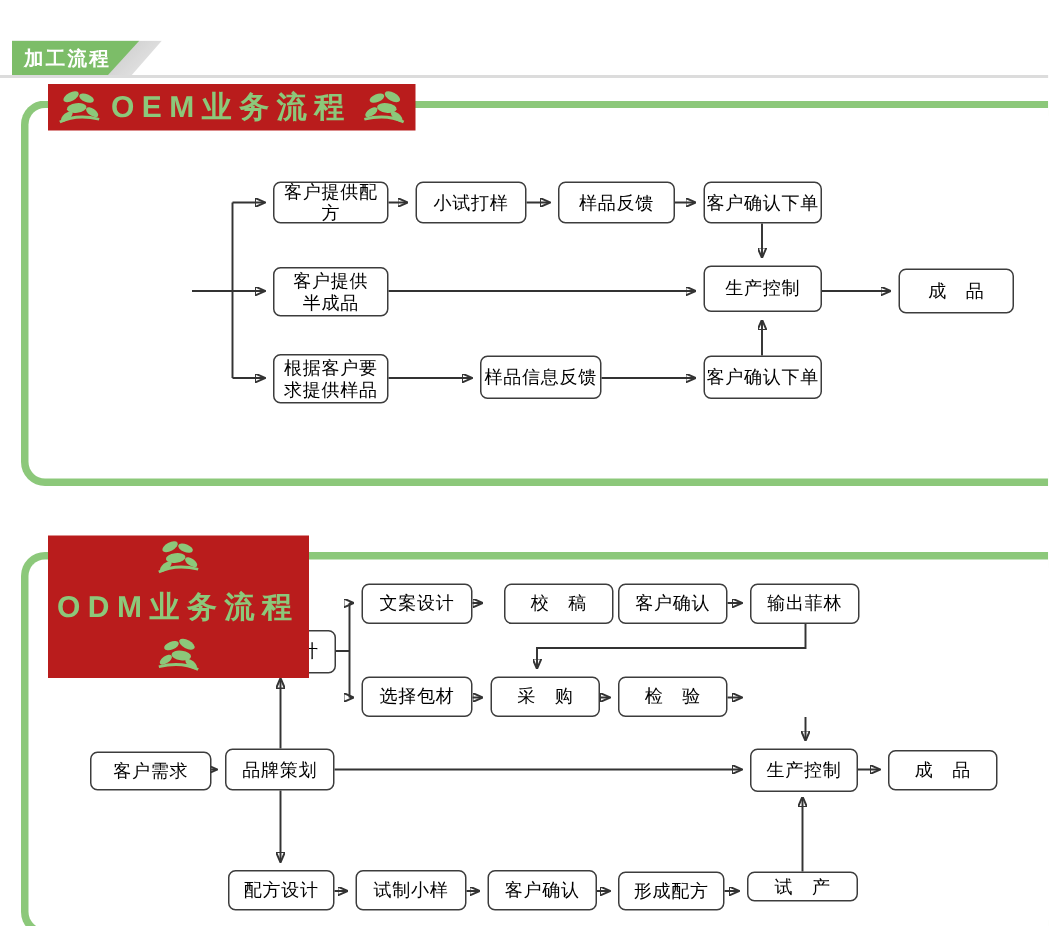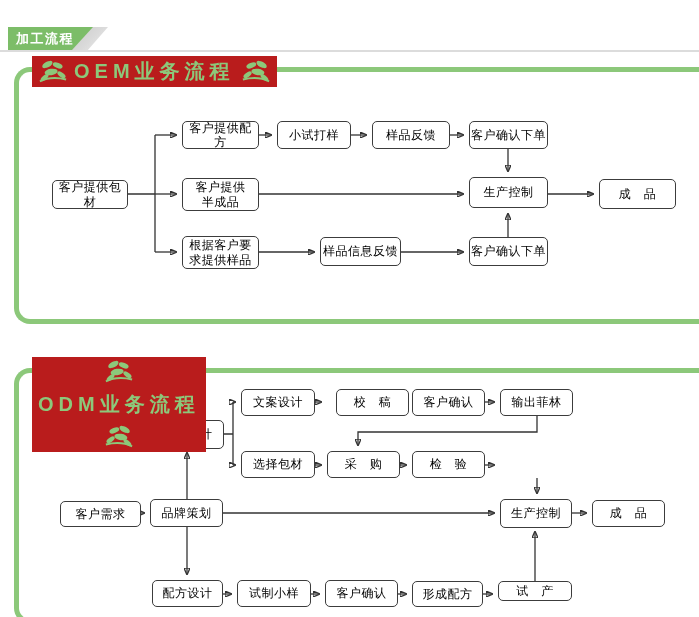--- a/index.html
+++ b/index.html
@@ -142,21 +142,20 @@
         <ellipse cx="10" cy="5" rx="6" ry="3" transform="rotate(-28 10 5)"></ellipse>
         <ellipse cx="21" cy="6" rx="5.5" ry="2.8" transform="rotate(22 21 6)"></ellipse>
         <ellipse cx="14" cy="13" rx="7" ry="3.4" transform="rotate(-8 14 13)"></ellipse>
         <ellipse cx="25" cy="16" rx="5" ry="2.5" transform="rotate(35 25 16)"></ellipse>
         <ellipse cx="7" cy="19" rx="5" ry="2.4" transform="rotate(-40 7 19)"></ellipse>
       </g>
       <path d="M2 23 Q14 17 30 21" stroke="#8cc87a" stroke-width="2" fill="none"></path>
     </svg>
   </div>
 
-  <div class="node" style="left:52px;top:160px;width:76px;height:29px">客户提供包材</div>
   <div class="node" style="left:182px;top:101px;width:77px;height:28px">客户提供配方</div>
   <div class="node" style="left:277px;top:101px;width:74px;height:28px">小试打样</div>
   <div class="node" style="left:372px;top:101px;width:78px;height:28px">样品反馈</div>
   <div class="node" style="left:469px;top:101px;width:79px;height:28px">客户确认下单</div>
   <div class="node" style="left:182px;top:158px;width:77px;height:33px">客户提供
 半成品</div>
   <div class="node" style="left:469px;top:157px;width:79px;height:31px">生产控制</div>
   <div class="node" style="left:599px;top:159px;width:77px;height:30px">成　品</div>
   <div class="node" style="left:182px;top:216px;width:77px;height:33px">根据客户要
 求提供样品</div>

